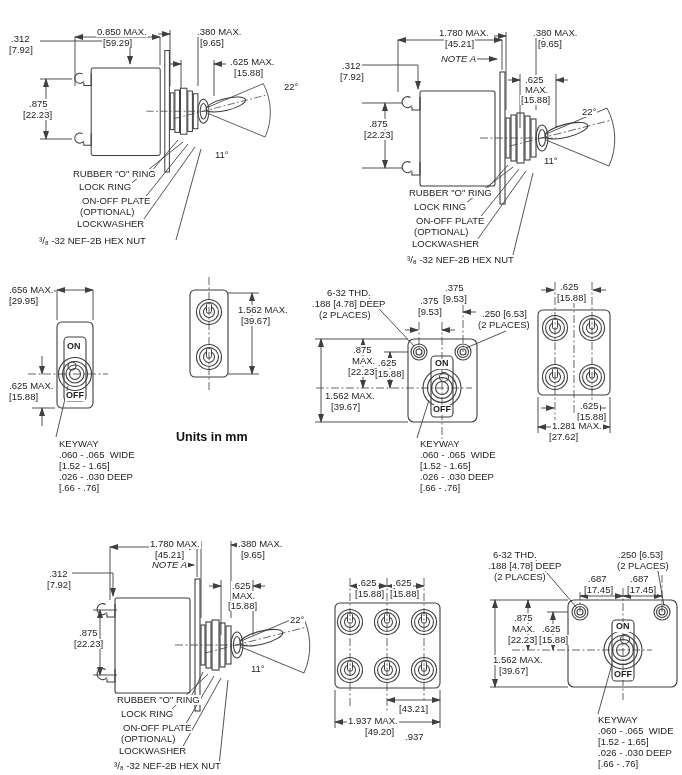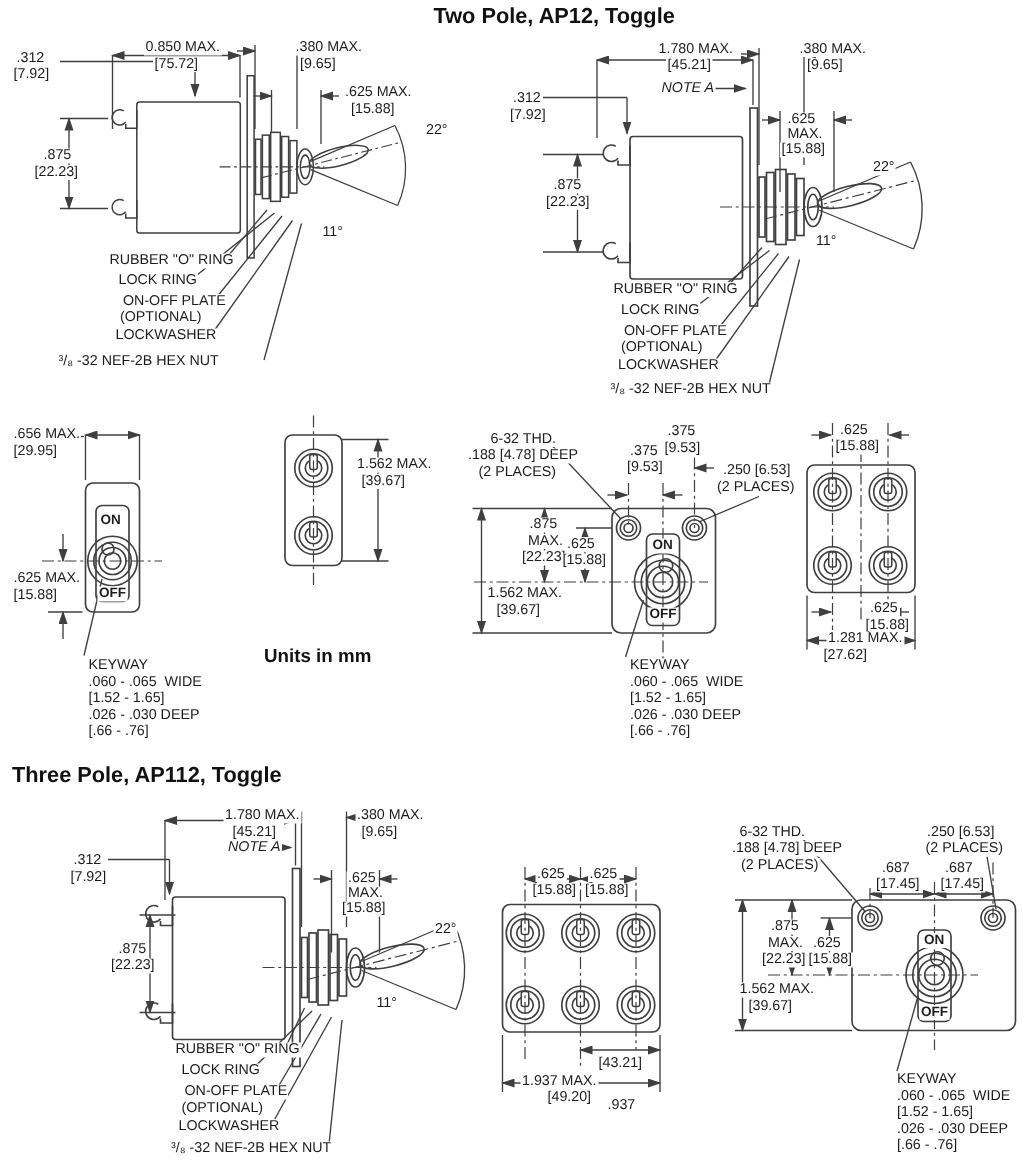--- a/index.html
+++ b/index.html
@@ -267,28 +267,26 @@
     <line class="d" x1="528" y1="600" x2="528" y2="650" marker-start="url(#as)" marker-end="url(#ae)"></line>
     <line class="d" x1="568" y1="600" x2="490" y2="600"></line>
     <line class="d" x1="553" y1="612" x2="553" y2="650" marker-start="url(#as)" marker-end="url(#ae)"></line>
     <line class="d" x1="568" y1="612" x2="547" y2="612"></line>
     <line class="d" x1="495" y1="600" x2="495" y2="687" marker-start="url(#as)" marker-end="url(#ae)"></line>
     <line class="d" x1="568" y1="687" x2="490" y2="687"></line>
     <line class="ld" x1="612" y1="664" x2="598" y2="714"></line>
   </g>
 </svg>
 
-<div class="title2" style="left:289px;top:3px">Two Pole, AP12, Toggle</div>
-<div class="title2" style="left:8px;top:509px">Three Pole, AP112, Toggle</div>
 <div class="units" style="left:176px;top:430px">Units in mm</div>
 
 <div class="t" style="left:10px;top:34px">.312</div>
 <div class="t" style="left:8px;top:45px">[7.92]</div>
 <div class="t" style="left:96px;top:27px">0.850 MAX.</div>
-<div class="t" style="left:102px;top:38px">[75.72]</div>
+<div class="t" style="left:102px;top:38px">[59.29]</div>
 <div class="t" style="left:196px;top:27px">.380 MAX.</div>
 <div class="t" style="left:199px;top:38px">[9.65]</div>
 <div class="t" style="left:229px;top:57px">.625 MAX.</div>
 <div class="t" style="left:233px;top:68px">[15.88]</div>
 <div class="t" style="left:283px;top:82px">22°</div>
 <div class="t" style="left:214px;top:150px">11°</div>
 <div class="t" style="left:28px;top:99px">.875</div>
 <div class="t" style="left:22px;top:110px">[22.23]</div>
 <div class="t" style="left:72px;top:169px">RUBBER "O" RING</div>
 <div class="t" style="left:78px;top:182px">LOCK RING</div>

